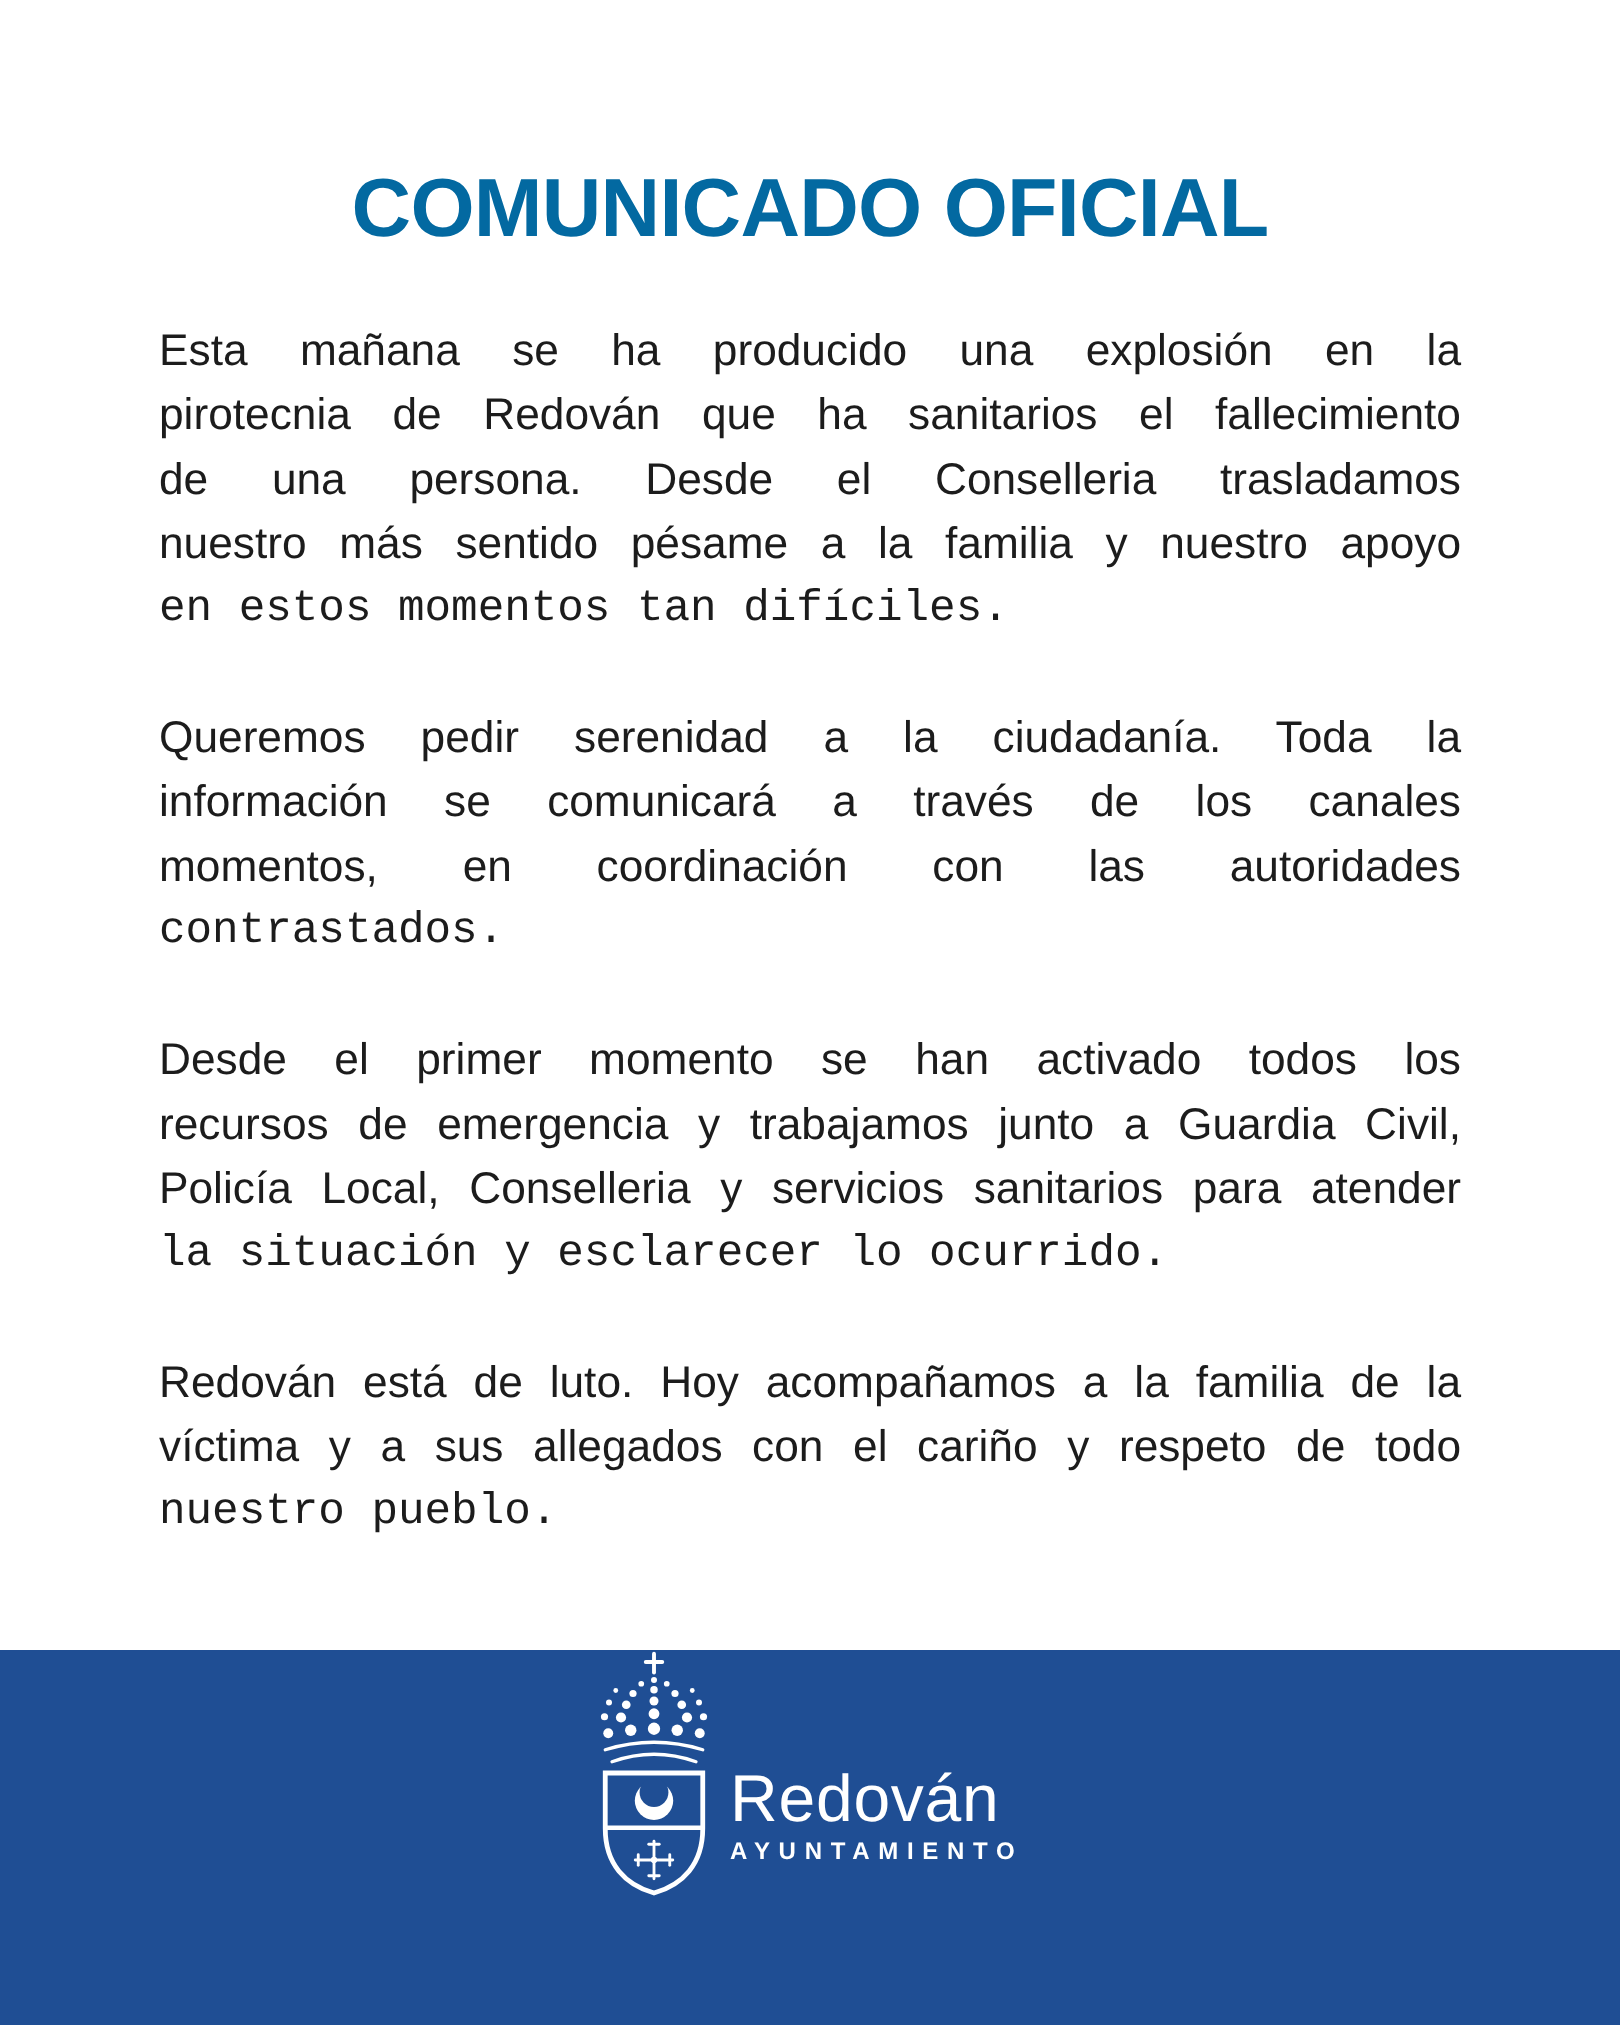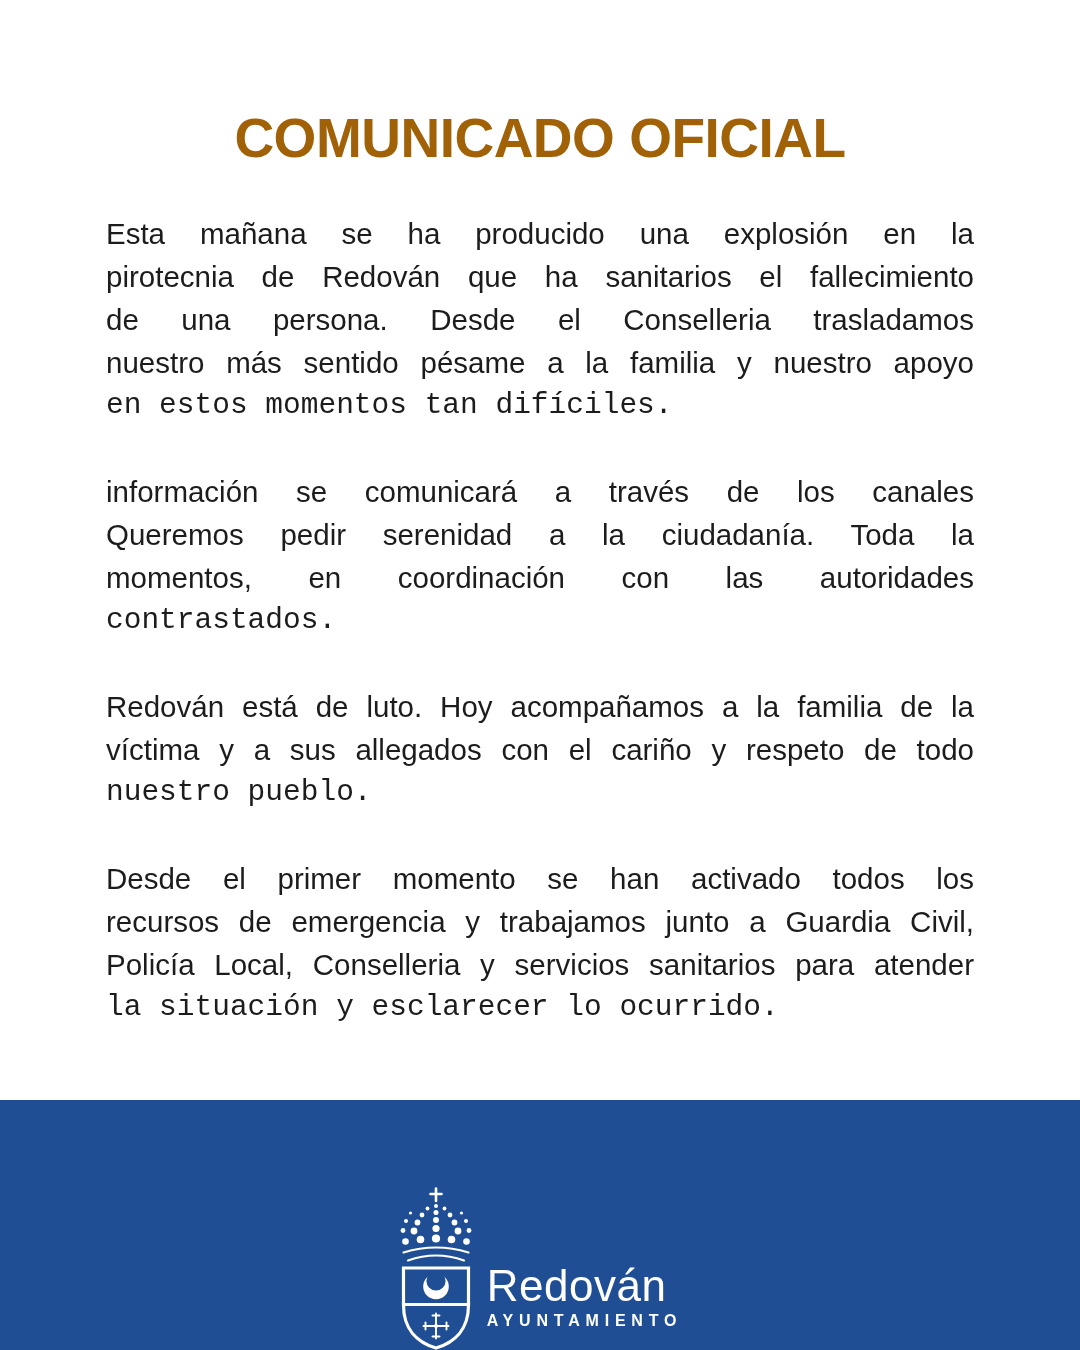--- a/index.html
+++ b/index.html
@@ -16,21 +16,21 @@
     font-family: "Liberation Sans", sans-serif;
   }
   .title {
     margin: 0;
     padding-top: 108px;
     text-align: center;
     font-size: 55px;
     line-height: 60px;
     font-weight: 700;
     letter-spacing: -0.5px;
-    color: #a16207;
+    color: #0369a1;
   }
   .content {
     margin: 44px 106px 16px 106px;
   }
   .paragraph {
     margin: 0 0 43px 0;
   }
   .par-line {
     font-size: 29.5px;
     line-height: 43px;
@@ -44,21 +44,21 @@
     font-family: Liberation Mono, monospace;
   }
   .footer {
     position: absolute;
     left: 0;
     bottom: 0;
     width: 100%;
     height: 250px;
     background: #1f4e94;
     display: flex;
-    align-items: flex-end;
+    align-items: flex-start;
     justify-content: center;
   }
   .logo {
     display: flex;
     align-items: center;
     gap: 13px;
   }
   .emblem {
     display: block;
   }
@@ -91,37 +91,37 @@
 
     <div class="paragraph">
       <div class="par-line">Esta mañana se ha producido una explosión en la</div>
       <div class="par-line">pirotecnia de Redován que ha sanitarios el fallecimiento</div>
       <div class="par-line">de una persona. Desde el Conselleria trasladamos</div>
       <div class="par-line">nuestro más sentido pésame a la familia y nuestro apoyo</div>
       <div class="par-line last">en estos momentos tan difíciles.</div>
     </div>
 
     <div class="paragraph">
+      <div class="par-line">Queremos pedir serenidad a la ciudadanía. Toda la</div>
       <div class="par-line">información se comunicará a través de los canales</div>
-      <div class="par-line">Queremos pedir serenidad a la ciudadanía. Toda la</div>
       <div class="par-line">momentos, en coordinación con las autoridades</div>
       <div class="par-line last">contrastados.</div>
-    </div>
-
-    <div class="paragraph">
-      <div class="par-line">Redován está de luto. Hoy acompañamos a la familia de la</div>
-      <div class="par-line">víctima y a sus allegados con el cariño y respeto de todo</div>
-      <div class="par-line last">nuestro pueblo.</div>
     </div>
 
     <div class="paragraph">
       <div class="par-line">Desde el primer momento se han activado todos los</div>
       <div class="par-line">recursos de emergencia y trabajamos junto a Guardia Civil,</div>
       <div class="par-line">Policía Local, Conselleria y servicios sanitarios para atender</div>
       <div class="par-line last">la situación y esclarecer lo ocurrido.</div>
+    </div>
+
+    <div class="paragraph">
+      <div class="par-line">Redován está de luto. Hoy acompañamos a la familia de la</div>
+      <div class="par-line">víctima y a sus allegados con el cariño y respeto de todo</div>
+      <div class="par-line last">nuestro pueblo.</div>
     </div>
 
   </div>
 
   <div class="footer">
     <div class="logo">
 
       <svg class="emblem" width="76" height="164" viewBox="0 0 76 164" xmlns="http://www.w3.org/2000/svg" aria-hidden="true">
 
         <g stroke="#ffffff" stroke-width="2.6" fill="none" stroke-linecap="round">

